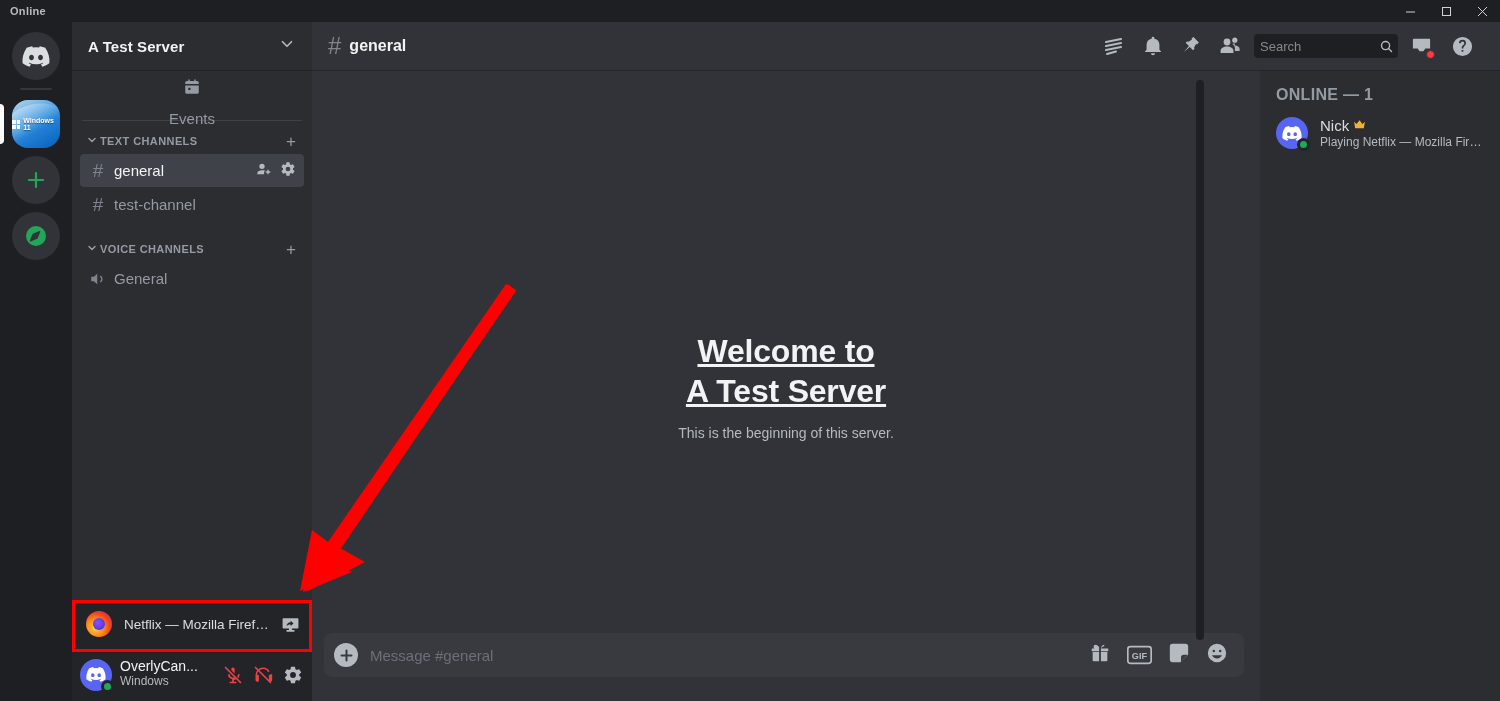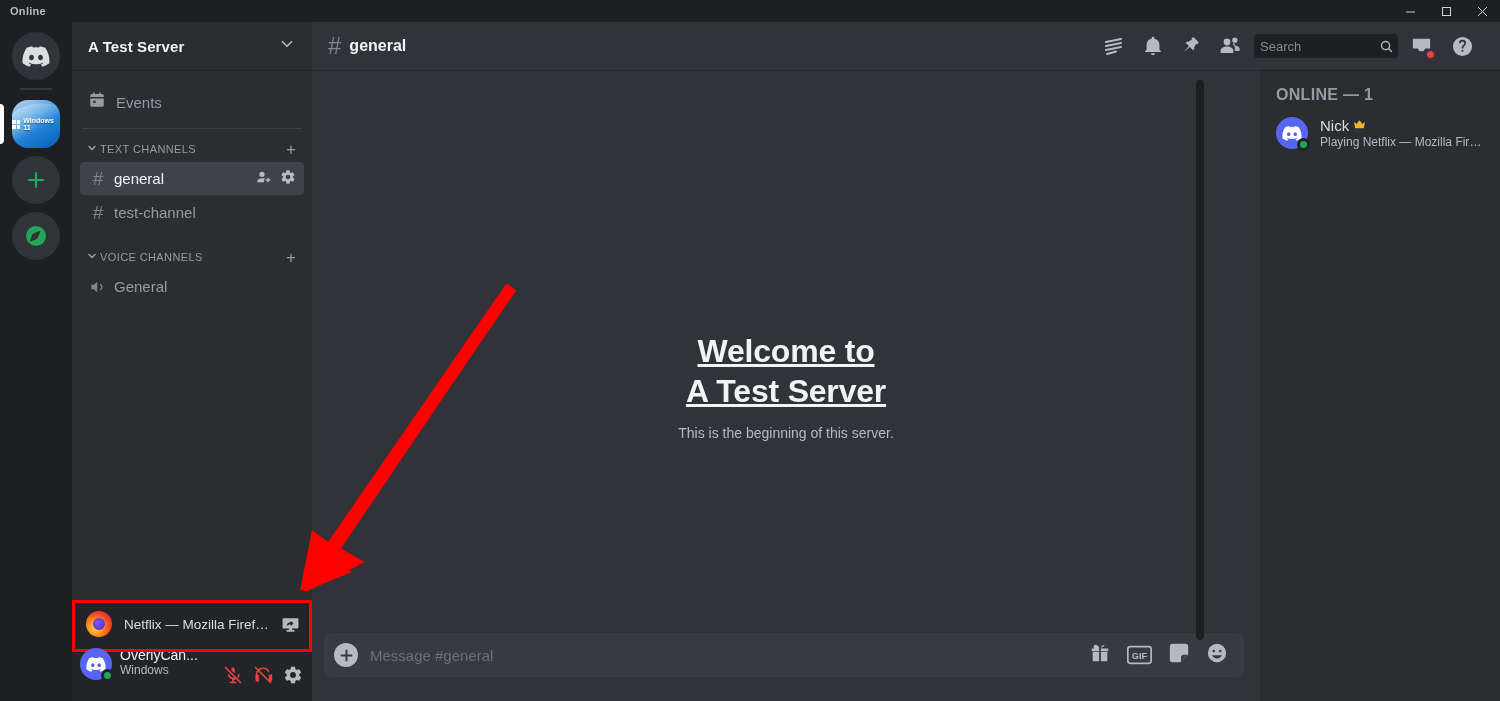--- a/index.html
+++ b/index.html
@@ -76,31 +76,31 @@
     background:#2b2d31; display:flex; flex-direction:column;
   }
   .server-header{
     height:48px; flex:0 0 48px; display:flex; align-items:center; padding:0 16px;
     box-shadow:0 1px 0 rgba(0,0,0,.22); cursor:pointer;
   }
   .server-name{ flex:1; font-size:15px; font-weight:bold; color:#f2f3f5; letter-spacing:.1px;}
   .chev{ color:#b5bac1; }
   .side-scroll{ flex:1; overflow:hidden; padding-top:8px; }
   .events-row{
-    height:32px; margin:8px 8px; padding:0 8px; display:flex; align-items:center; gap:10px;
-    border-radius:4px; color:#949ba4; cursor:pointer;
+    height:32px; margin:0 8px; padding:0 8px; display:flex; align-items:center; gap:10px;
+    border-radius:4px; color:#949ba4; cursor:pointer;flex-direction:column;
   }
   .events-row .lbl{ font-size:15px; color:#949ba4; }
   .side-divider{ height:1px; background:#3f4147; margin:10px 10px 8px 10px; }
   .cat{
     height:24px; display:flex; align-items:center; padding:0 8px 0 6px;
     color:#949ba4; cursor:pointer; margin:0 8px;
   }
   .cat .cat-name{
-    flex:1; font-size:11px; font-weight:normal; letter-spacing:.4px; text-transform:uppercase;
+    flex:1; font-size:11px; font-weight:bold; letter-spacing:.4px; text-transform:uppercase;
     color:#949ba4; margin-left:2px;
   }
   .cat .plus{ font-size:17px; line-height:1; color:#949ba4; }
   .chan{
     height:33px; margin:1px 8px; padding:0 8px; display:flex; align-items:center; gap:6px;
     border-radius:4px; cursor:pointer; color:#949ba4;
   }
   .chan.active{ background:#3f4248; }
   .chan .hash{ font-size:19px; color:#80848e; width:20px; text-align:center; line-height:1;}
   .chan .cname{ flex:1; font-size:15px; color:#949ba4; }
@@ -122,21 +122,21 @@
   }
   .activity-text{ flex:1; font-size:13.5px; color:#dbdee1; white-space:nowrap; overflow:hidden; text-overflow:ellipsis; }
   .activity-btn{ color:#b5bac1; display:flex; align-items:center; }
   .red-box{
     position:absolute; left:0px; top:0px; width:240px; height:52px;
     border:3px solid #fe0000; pointer-events:none;
   }
 
   
   .user-panel{
-    height:53px; flex:0 0 53px; background:#232428; display:flex; 
+    height:53px; flex:0 0 53px; background:#232428; display:flex; align-items:center;
     padding:0 8px; gap:8px;
   }
   .avatar{
     width:32px; height:32px; flex:0 0 32px; border-radius:50%; background:#5865f2;
     display:flex; align-items:center; justify-content:center; position:relative;
   }
   .avatar .status{
     position:absolute; right:-2px; bottom:-2px; width:13px; height:13px; border-radius:50%;
     background:#23a55a; border:3px solid #232428;
   }

